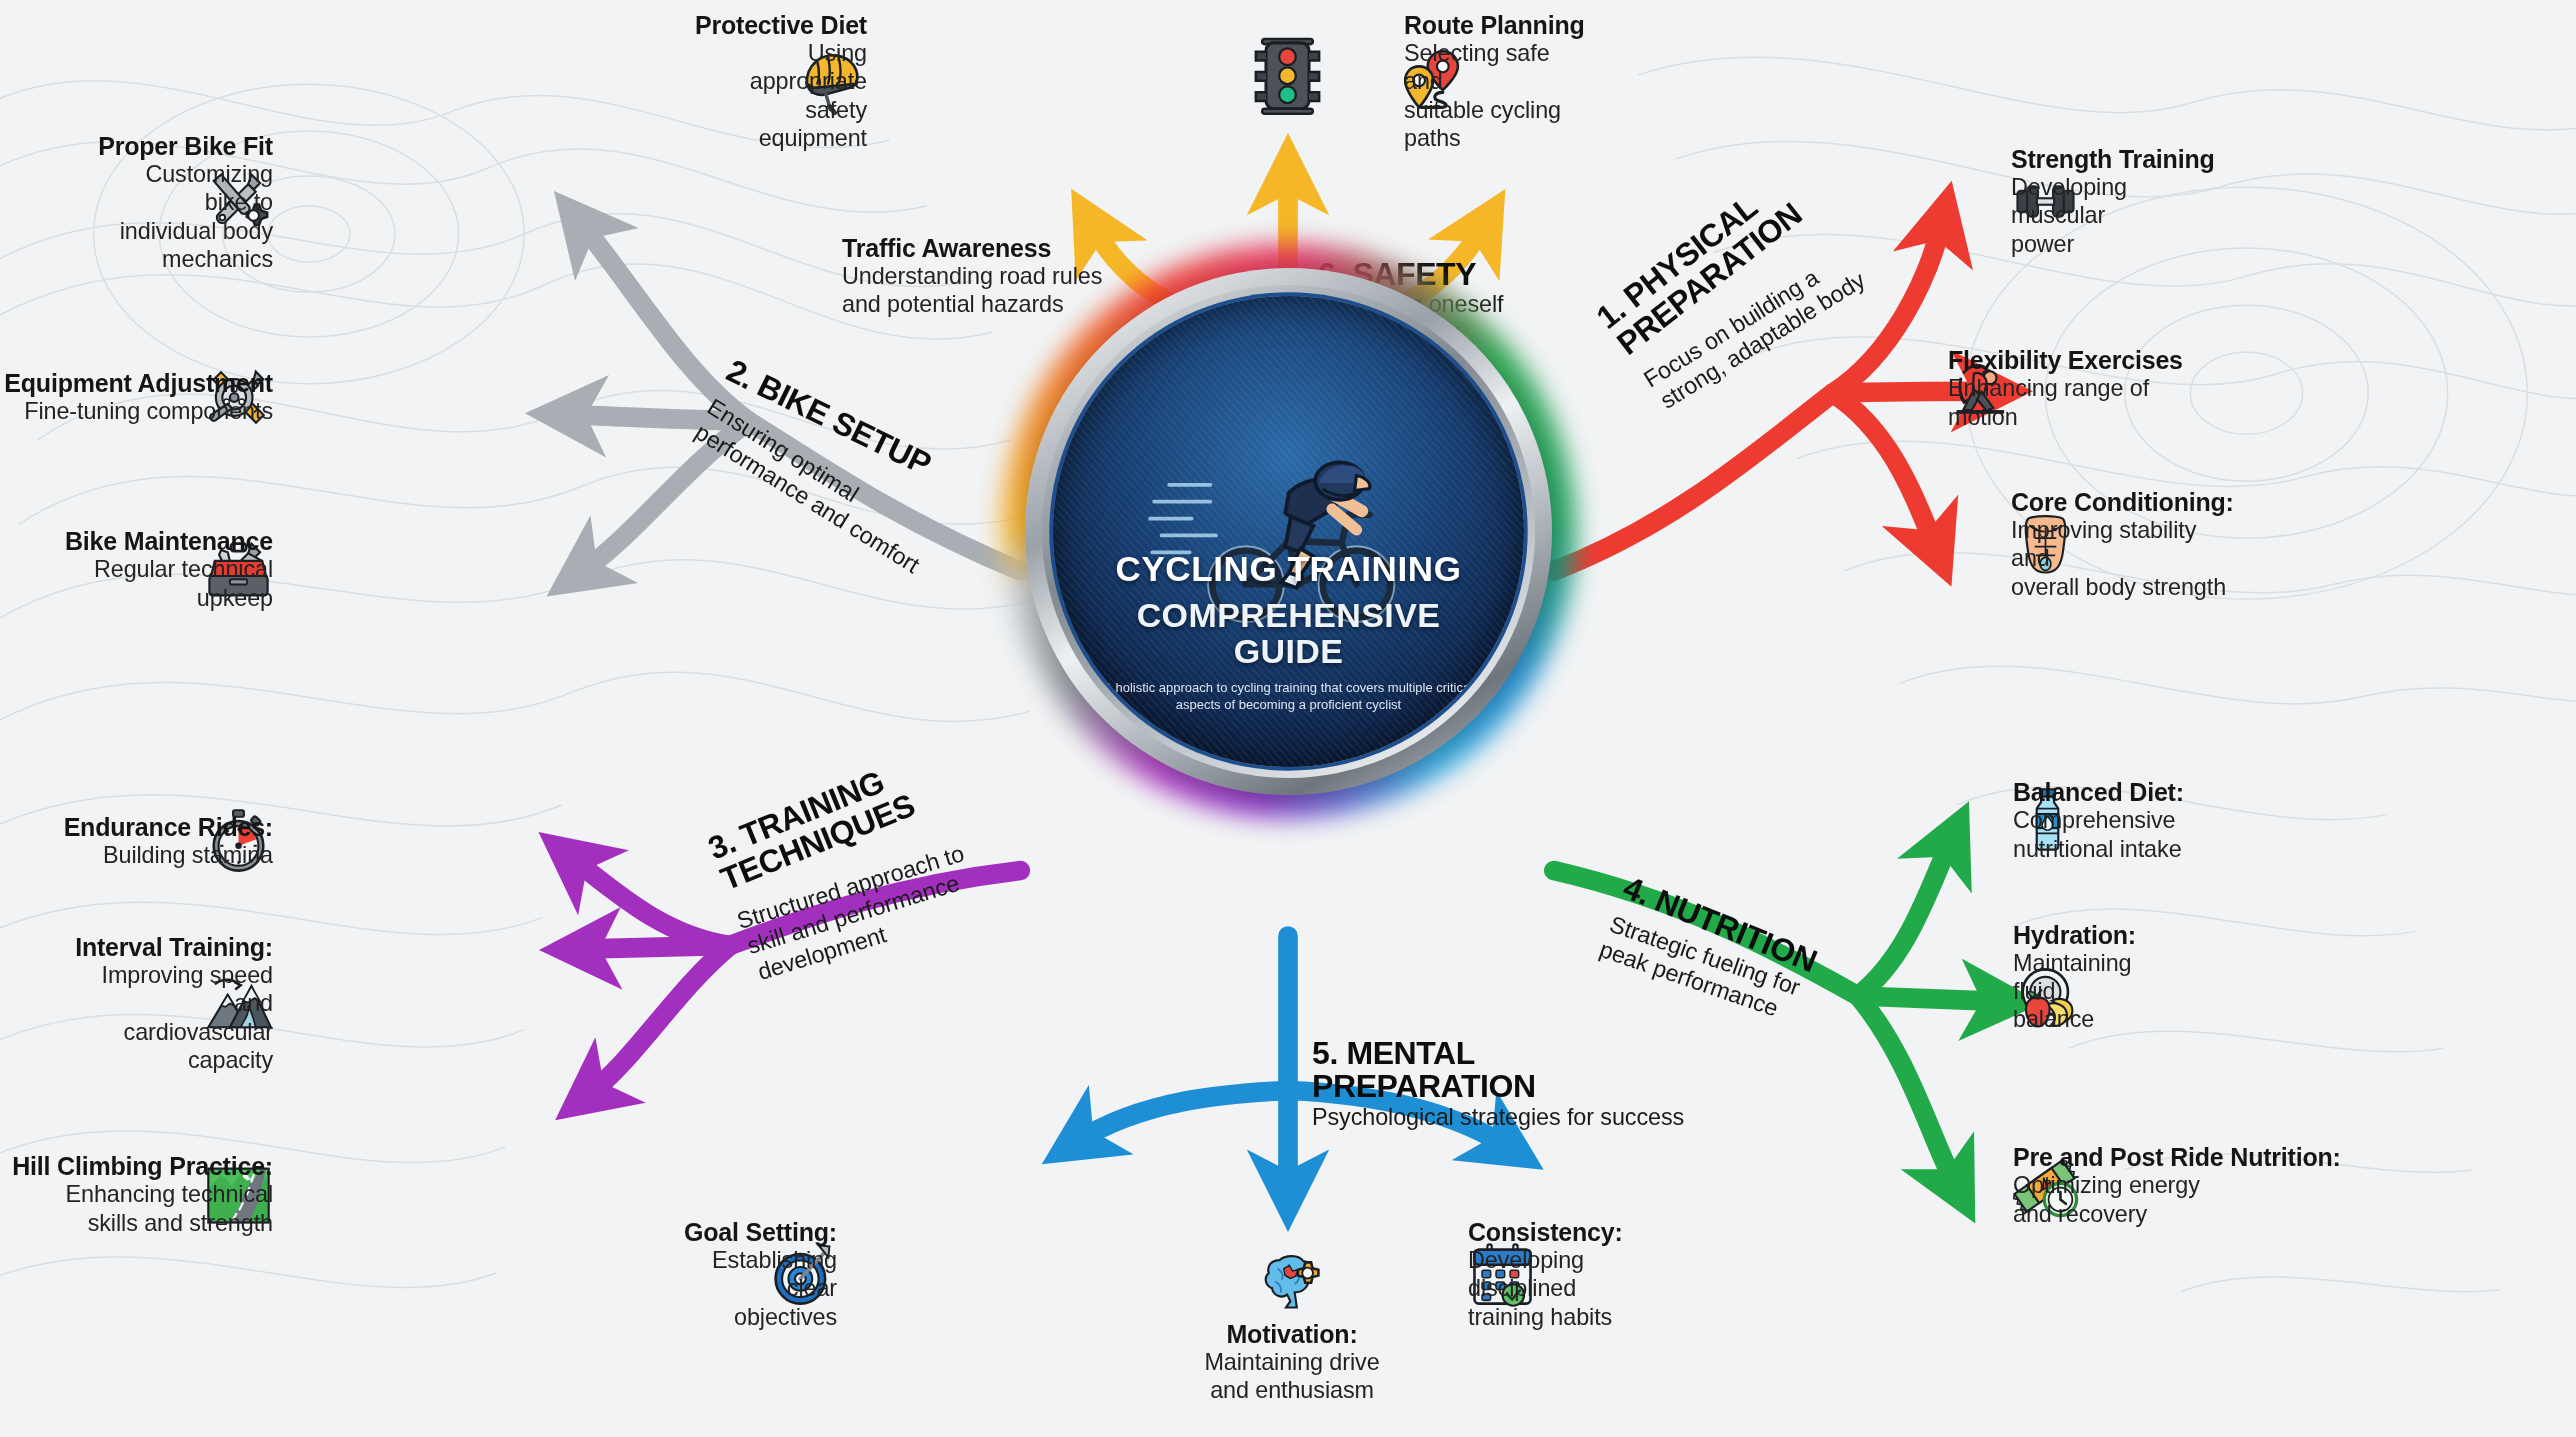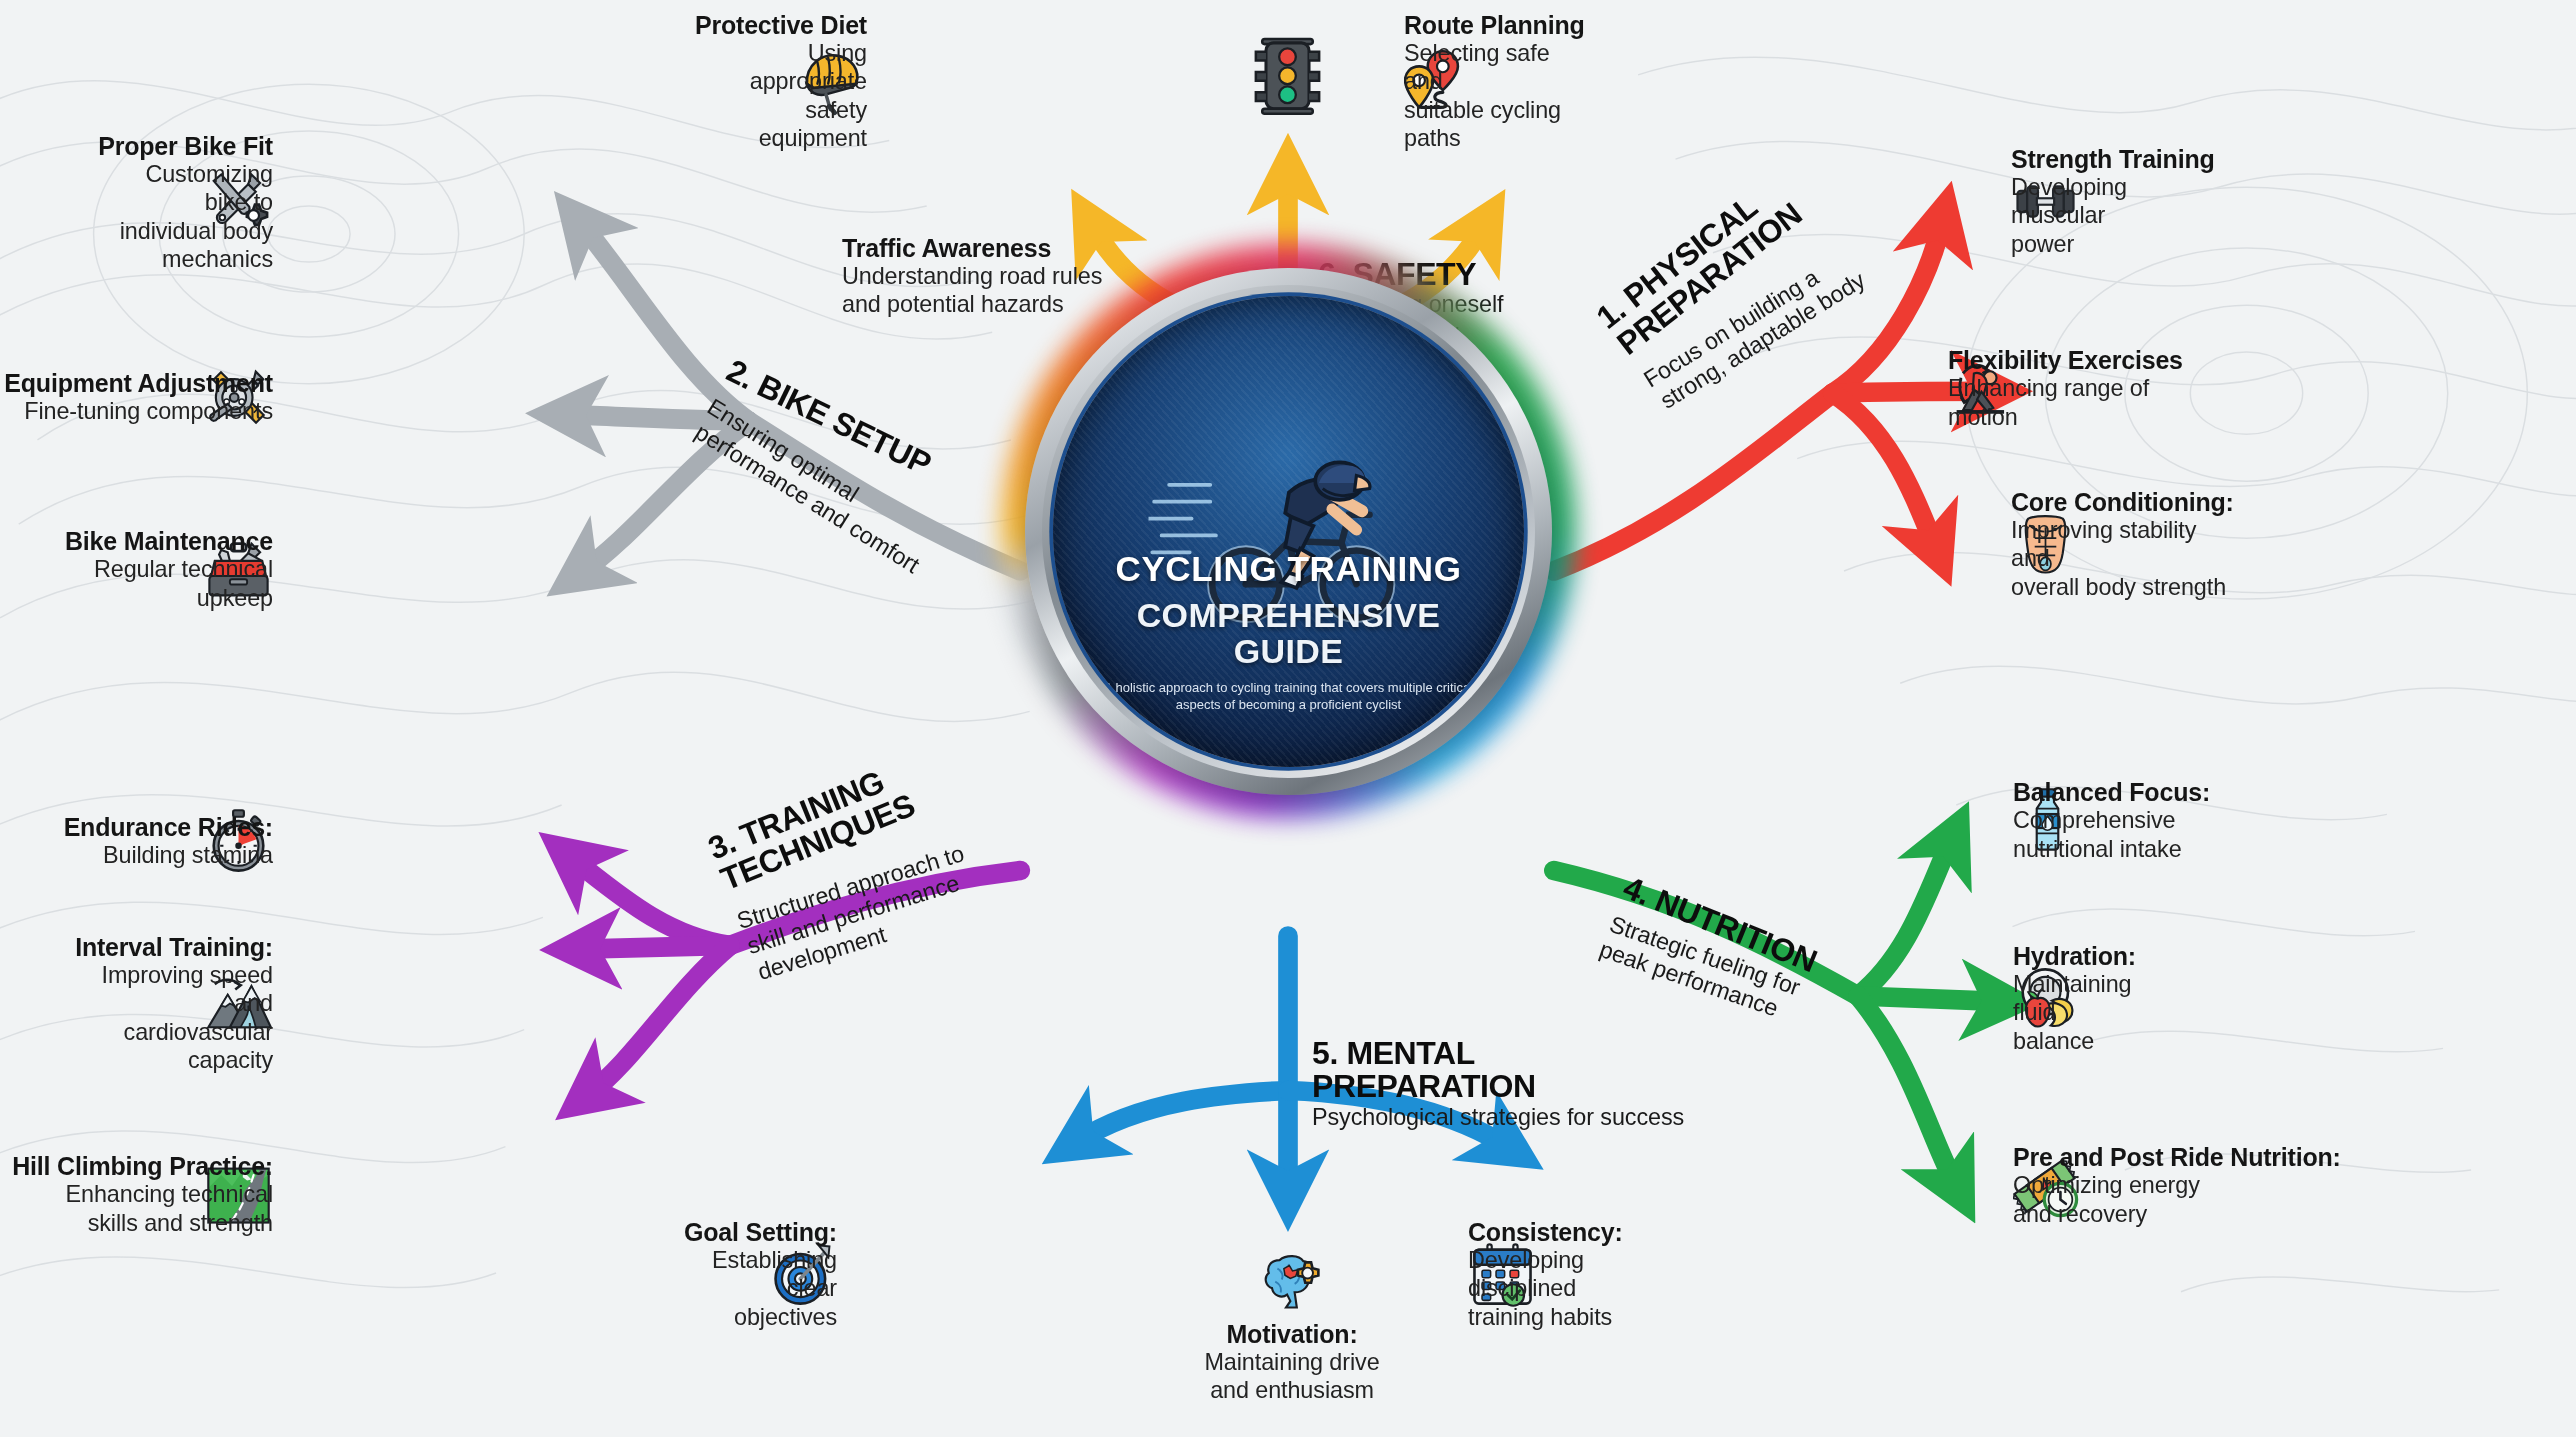--- a/index.html
+++ b/index.html
@@ -402,27 +402,27 @@
 
   <div class="leaf" style="left:2013px; top:786px;">
     <svg class="ico" viewBox="0 0 64 64">
       <rect x="25" y="3" width="14" height="7" rx="2" fill="#1f6fa8" stroke="#1b1f24" stroke-width="2"></rect>
       <path d="M26 10 h12 v5 l4 6 v35 a3 3 0 0 1 -3 3 H25 a3 3 0 0 1 -3 -3 V21 l4 -6 z" fill="#a9e2f5" stroke="#1b1f24" stroke-width="2"></path>
       <rect x="22" y="26" width="20" height="13" fill="#2b8fcc" stroke="#1b1f24" stroke-width="2"></rect>
       <path d="M32 28 c3 4 5 6 5 8 a5 5 0 1 1 -10 0 c0 -2 2 -4 5 -8 z" fill="#eaf8ff" stroke="#1b1f24" stroke-width="1.4"></path>
       <path d="M22 21 h20 M22 44 h20" stroke="#1b1f24" stroke-width="1.6"></path>
     </svg>
     <div class="txt node l">
-      <div class="ttl">Balanced Focus:</div>
+      <div class="ttl">Balanced Diet:</div>
       <div class="sub">Comprehensive</div>
       <div class="sub">nutritional intake</div>
     </div>
   </div>
 
-  <div class="leaf" style="left:2013px; top:964px;">
+  <div class="leaf" style="left:2013px; top:964px;align-items:flex-end;">
     <svg class="ico" viewBox="0 0 64 64">
       <circle cx="30" cy="26" r="21" fill="#f2f4f5" stroke="#1b1f24" stroke-width="2.4"></circle>
       <circle cx="30" cy="26" r="14" fill="#dcdfe2" stroke="#1b1f24" stroke-width="2"></circle>
       <path d="M36 34 C44 30 54 34 55 42 C56 50 48 56 40 54 C46 48 44 38 36 34 Z" fill="#f2ce4a" stroke="#1b1f24" stroke-width="2"></path>
       <path d="M30 38 C39 34 49 38 50 46 C51 54 43 59 35 57 C42 51 39 42 30 38 Z" fill="#f7dd6b" stroke="#1b1f24" stroke-width="2"></path>
       <path d="M12 42 C12 34 18 30 23 32 C28 30 34 34 34 42 C34 51 28 58 23 58 C18 58 12 51 12 42 Z" fill="#e8453c" stroke="#1b1f24" stroke-width="2"></path>
       <path d="M23 32 C22 27 18 25 14 26 C16 30 19 32 23 32 Z" fill="#4dbf5d" stroke="#1b1f24" stroke-width="1.6"></path>
       <path d="M23 32 C23 28 25 25 27 24" fill="none" stroke="#1b1f24" stroke-width="1.8"></path>
     </svg>
     <div class="txt node l">

